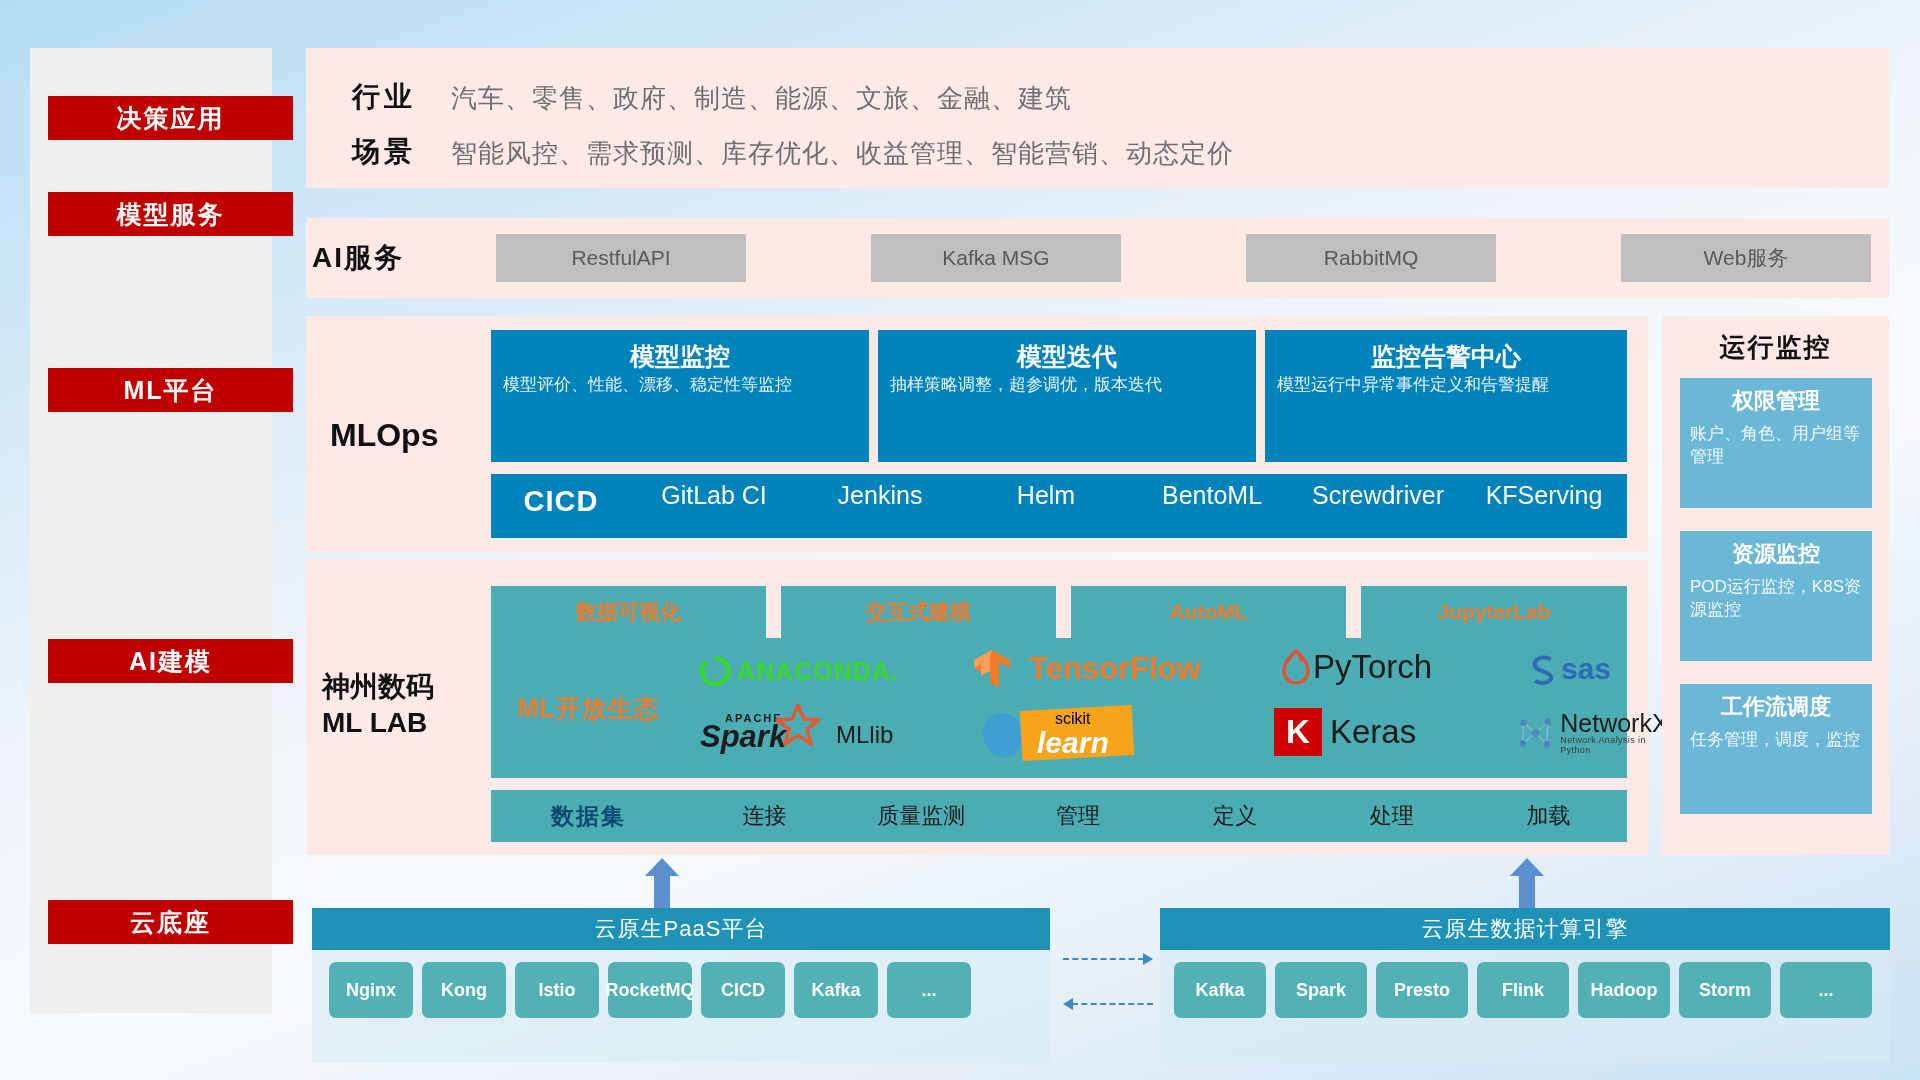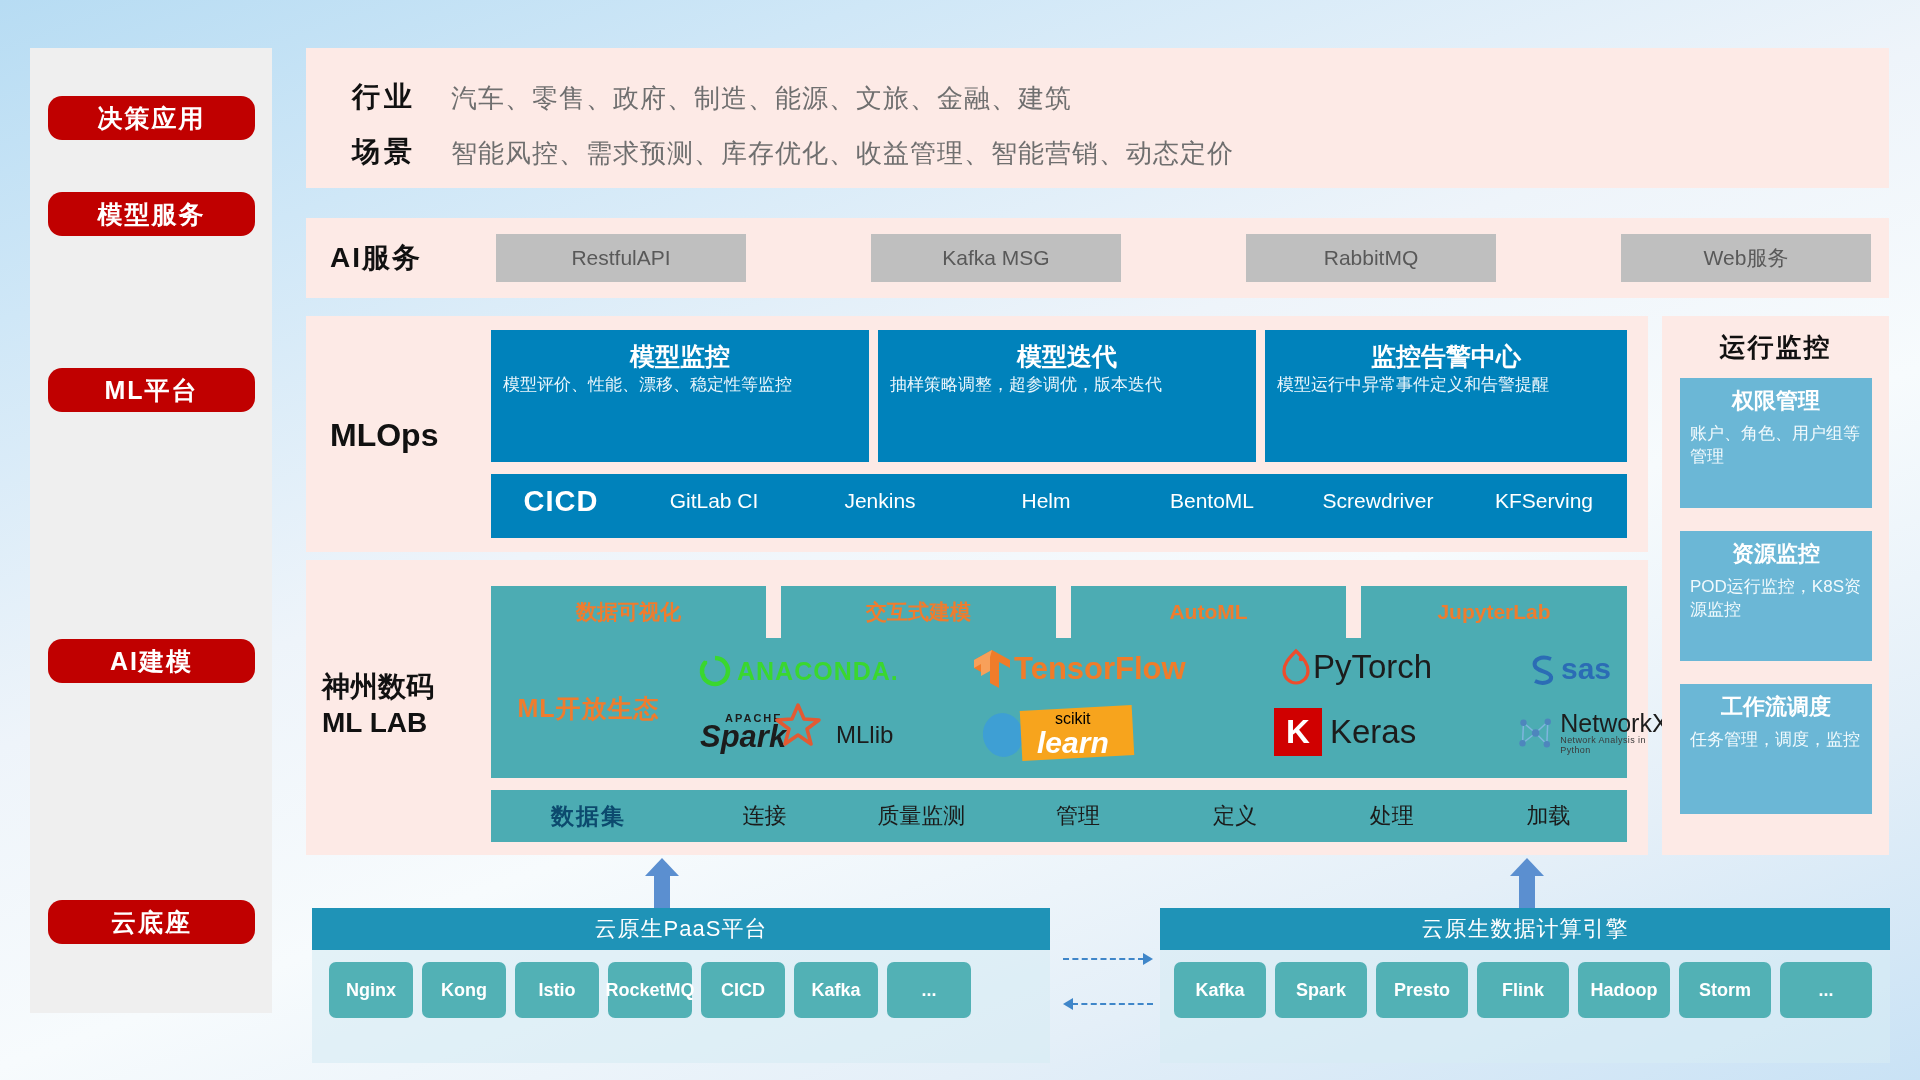--- a/index.html
+++ b/index.html
@@ -16,23 +16,23 @@
   }
   
   #left-rail {
     position: absolute;
     left: 30px; top: 48px;
     width: 242px; height: 965px;
     background: #efefef;
   }
   .rail-badge {
     position: absolute;
-    left: 18px; width: 207px; height: 44px;
+    left: 18px; width: 245px; height: 44px;
     background: #c00000;
-    border-radius: 14px;
+    border-radius: 0;
     color: #fff;
     font-size: 25px; font-weight: bold;
     display: flex; align-items: center; justify-content: center;
     letter-spacing: 2px;
   }
   
   .band {
     position: absolute;
     background: #fdeae6;
   }
@@ -47,21 +47,21 @@
   .ind-key {
     position: absolute; left: 46px;
     font-size: 28px; font-weight: bold; color: #111; letter-spacing: 4px;
   }
   .ind-val {
     position: absolute; left: 145px;
     font-size: 26px; color: #6f6f6f; letter-spacing: 1px; white-space: nowrap;
   }
   
   #band-svc { left: 306px; top: 218px; width: 1583px; height: 80px; }
-  #lbl-svc { left: 330px; top: 218px; width: 140px; height: 80px; font-size: 28px; letter-spacing: 2px; }
+  #lbl-svc { left: 312px; top: 218px; width: 140px; height: 80px; font-size: 28px; letter-spacing: 2px; }
   .svc-chip {
     position: absolute; top: 16px; height: 48px;
     background: #bfbfbf; color: #595959;
     font-size: 21px;
     display: flex; align-items: center; justify-content: center;
   }
   
   #band-mlops { left: 306px; top: 316px; width: 1342px; height: 236px; }
   #lbl-mlops { left: 330px; top: 380px; width: 150px; height: 110px; font-size: 32px; }
   .ops-card {
@@ -76,21 +76,21 @@
     position: absolute; left: 185px; top: 158px;
     width: 1136px; height: 64px;
     background: #0082bb; color: #fff;
     display: flex; align-items: flex-start;
   }
   #cicd-bar .cicd-title {
     width: 140px; font-size: 29px; font-weight: bold; text-align: center;
     padding-top: 11px; letter-spacing: 1px;
   }
   #cicd-bar .cicd-item {
-    flex: 1; font-size: 21px; text-align: center; padding-top: 15px;
+    flex: 1; font-size: 25px; text-align: center; padding-top: 7px;
     line-height: 1.18; word-break: break-word;
   }
   
   #band-model { left: 306px; top: 560px; width: 1342px; height: 295px; }
   #lbl-model {
     left: 322px; top: 650px; width: 170px; height: 110px;
     font-size: 28px; flex-direction: column; align-items: flex-start; justify-content: center;
     line-height: 1.28;
   }
   .tool-chip {
@@ -245,21 +245,21 @@
               <circle cx="6.3" cy="21" r="1.1" fill="#3ad72f"></circle>
           </svg>
           <span class="logo-text" style="color:#3ad72f; font-size:25px; margin-left:5px; letter-spacing:1px">ANACONDA.</span>
         </div>
 
         <div class="logo" style="left:287px; top:10px">
           <svg width="38" height="42" viewBox="0 0 38 42">
             <polygon points="19,2 37,12 37,20 26,14 26,40 17,35 17,9 8,14 8,24 1,20 1,12" fill="#f07c2a"></polygon>
             <polygon points="19,2 1,12 1,20 8,16 8,28 17,23 17,9" fill="#f8a05a"></polygon>
           </svg>
-          <span class="logo-text" style="color:#f07c2a; font-size:31px; margin-left:3px">TensorFlow</span>
+          <span class="logo-text" style="color:#f07c2a; font-size:31px; margin-left:18px">TensorFlow</span>
         </div>
 
         <div class="logo" style="left:595px; top:10px">
           <svg width="30" height="38" viewBox="0 0 30 38">
             <path d="M15 3 C7 11 3 16 3 23 a12 12 0 0 0 24 0 c0-7-4-12-12-20z" fill="none" stroke="#ee4c2c" stroke-width="3.2"></path>
             <circle cx="20" cy="11" r="2.3" fill="#ee4c2c"></circle>
           </svg>
           <span class="logo-text" style="color:#1c1c1c; font-size:33px; font-weight:normal; margin-left:2px">PyTorch</span>
         </div>
 

